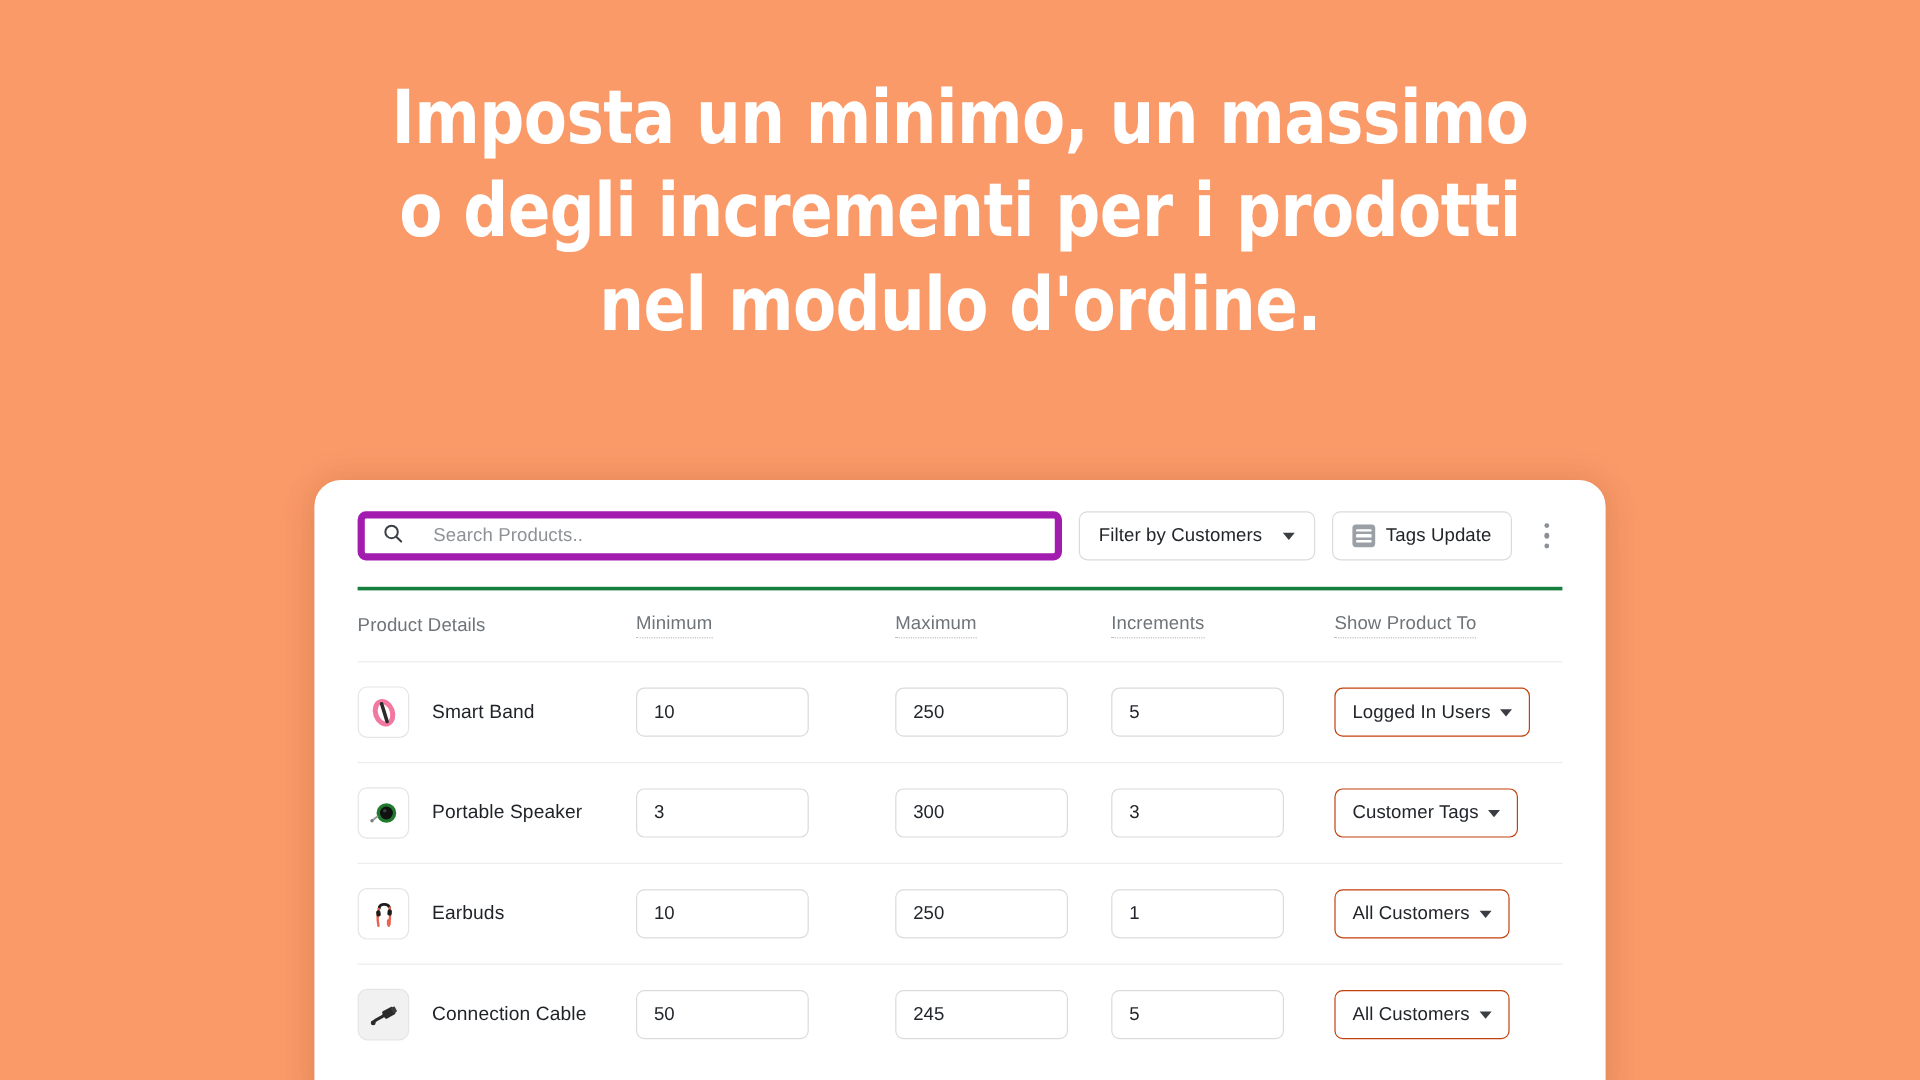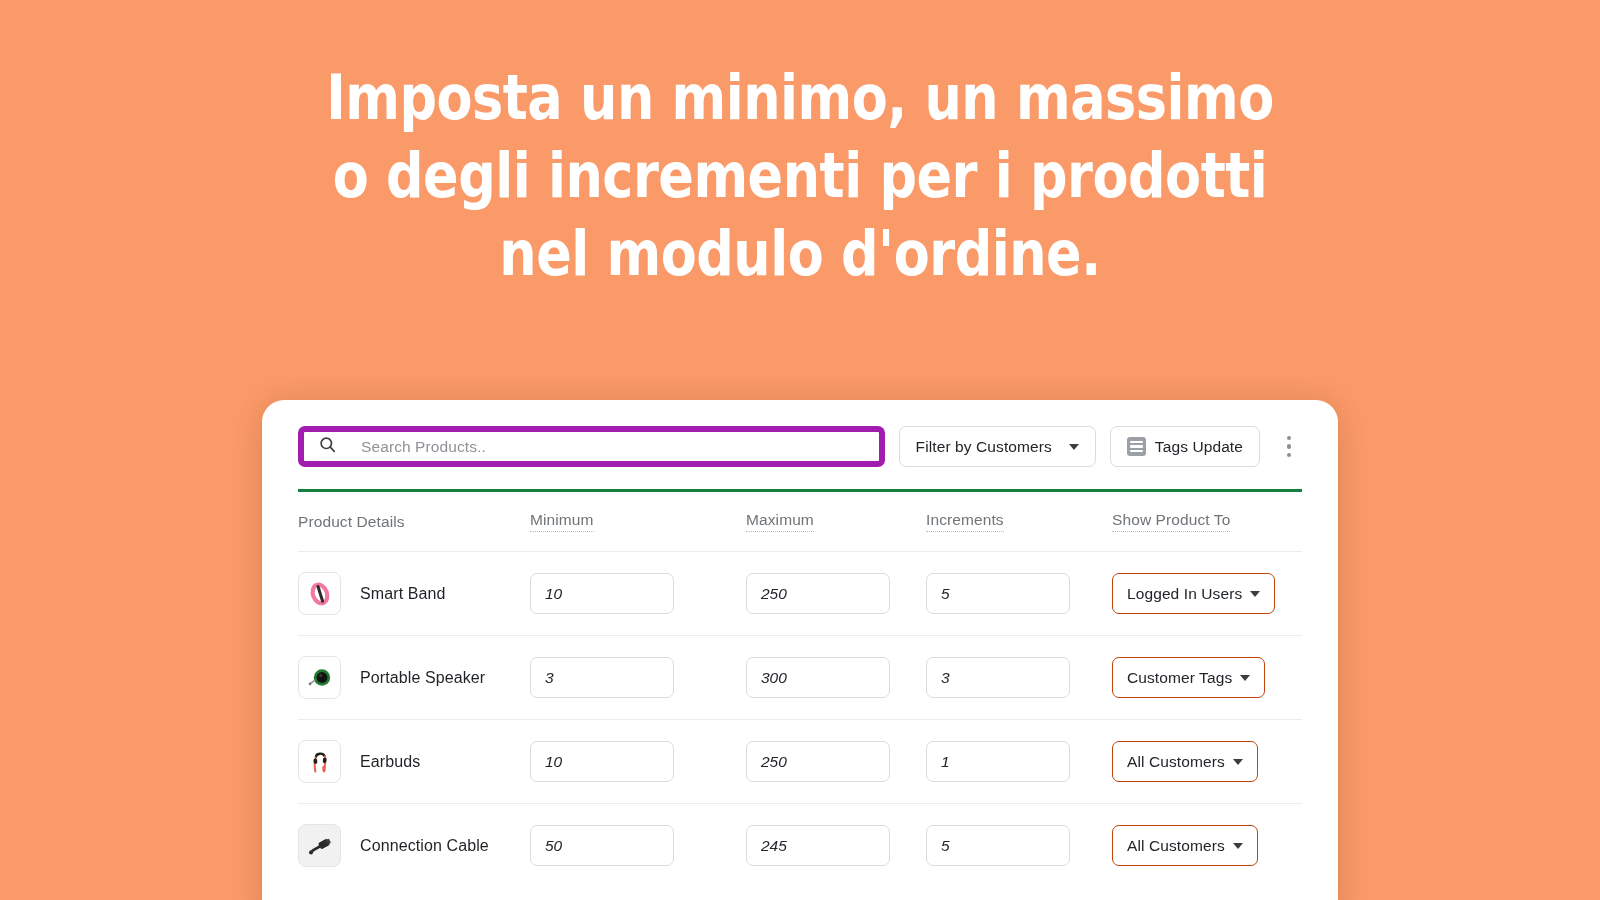--- a/index.html
+++ b/index.html
@@ -215,21 +215,20 @@
     width: 144px;
     height: 41px;
     border: 1px solid #d9dbde;
     border-radius: 7px;
     background: #fff;
     font-family: "Liberation Sans", sans-serif;
     font-size: 15.5px;
     color: #22252a;
     padding: 0 14px;
     outline: none;
-    font-style: italic;
   }
 
   .select-btn {
     height: 41px;
     border: 1px solid #c2410c;
     border-radius: 7px;
     background: #fff;
     display: inline-flex;
     align-items: center;
     padding: 0 14px;

